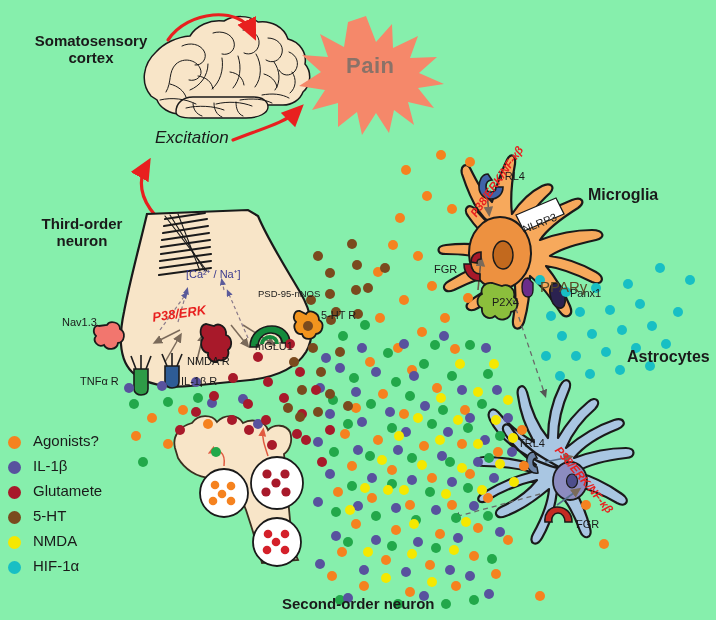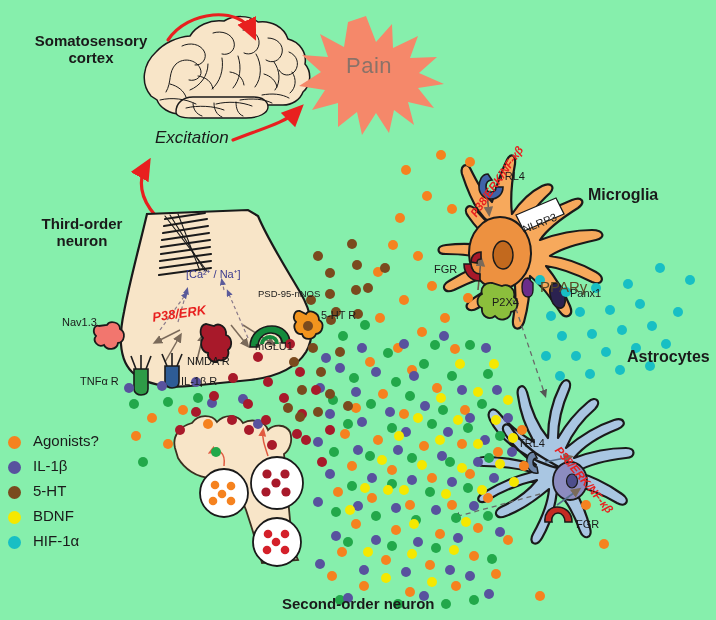--- a/index.html
+++ b/index.html
@@ -10,21 +10,21 @@
   .lbl{position:absolute;white-space:nowrap;font-family:"Liberation Sans",sans-serif;}
   .bold-lbl{font-weight:bold;color:#1a1a1a;font-size:15px;line-height:1.15;}
   .small-lbl{font-size:11px;color:#1a1a1a;}
   .tiny-lbl{font-size:9.5px;color:#1a1a1a;}
   .red-lbl{color:#e8201f;font-weight:bold;font-style:italic;}
   .ital{font-style:italic;}
   .legend{position:absolute;left:8px;top:424px;}
   .legend-row{display:flex;align-items:flex-end;height:25px;}
   .legend-dot{width:13px;height:13px;border-radius:50%;margin-right:12px;flex:0 0 auto;}
   .legend-text{font-size:15px;color:#1a1a1a;}
-  .pain-text{position:absolute;font-size:22px;font-weight:normal;color:#8a7268;letter-spacing:.5px;}
+  .pain-text{position:absolute;font-size:22px;font-weight:bold;color:#8a7268;letter-spacing:.5px;}
 </style>
 </head>
 <body>
 
 <div id="stage">
 
   <svg id="art" viewBox="0 0 716 620" xmlns="http://www.w3.org/2000/svg">
 
     <defs>
       <marker id="redArrow" markerWidth="7" markerHeight="7" refX="4" refY="3.2" orient="auto">
@@ -665,26 +665,30 @@
   <div class="legend">
     <div class="legend-row">
       <span class="legend-dot" style="background: rgb(245, 130, 31);"></span>
       <span class="legend-text">Agonists?</span>
     </div>
     <div class="legend-row">
       <span class="legend-dot" style="background: rgb(88, 82, 158);"></span>
       <span class="legend-text">IL-1β</span>
     </div>
     <div class="legend-row">
+      <span class="legend-dot" style="background: rgb(168, 25, 42);"></span>
+      <span class="legend-text">Glutamete</span>
+    </div>
+    <div class="legend-row">
       <span class="legend-dot" style="background: rgb(122, 74, 30);"></span>
       <span class="legend-text">5-HT</span>
     </div>
     <div class="legend-row">
       <span class="legend-dot" style="background: rgb(245, 232, 0);"></span>
-      <span class="legend-text">BDNF</span>
+      <span class="legend-text">NMDA</span>
     </div>
     <div class="legend-row">
       <span class="legend-dot" style="background: rgb(24, 191, 196);"></span>
       <span class="legend-text">HIF-1α</span>
     </div>
   </div>
 
 </div>
 
 </body></html>

